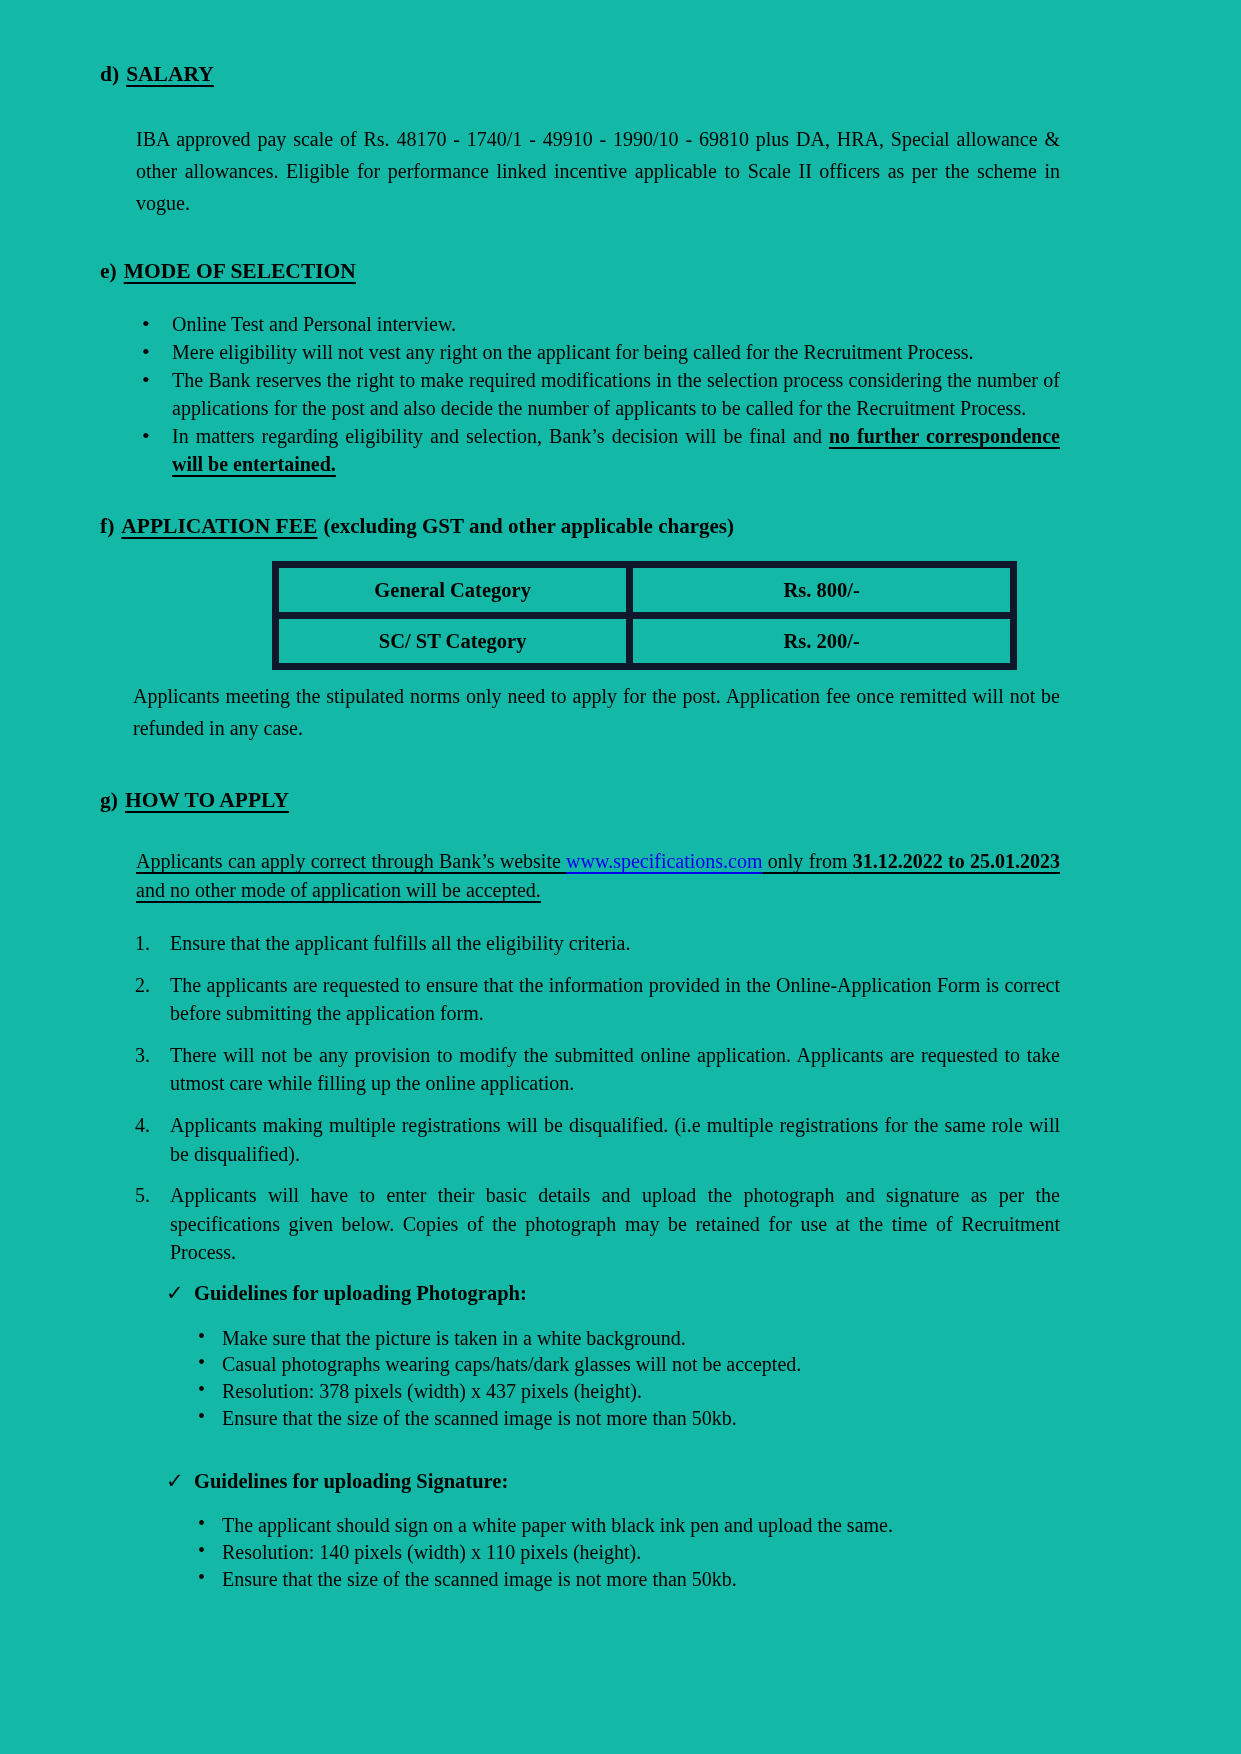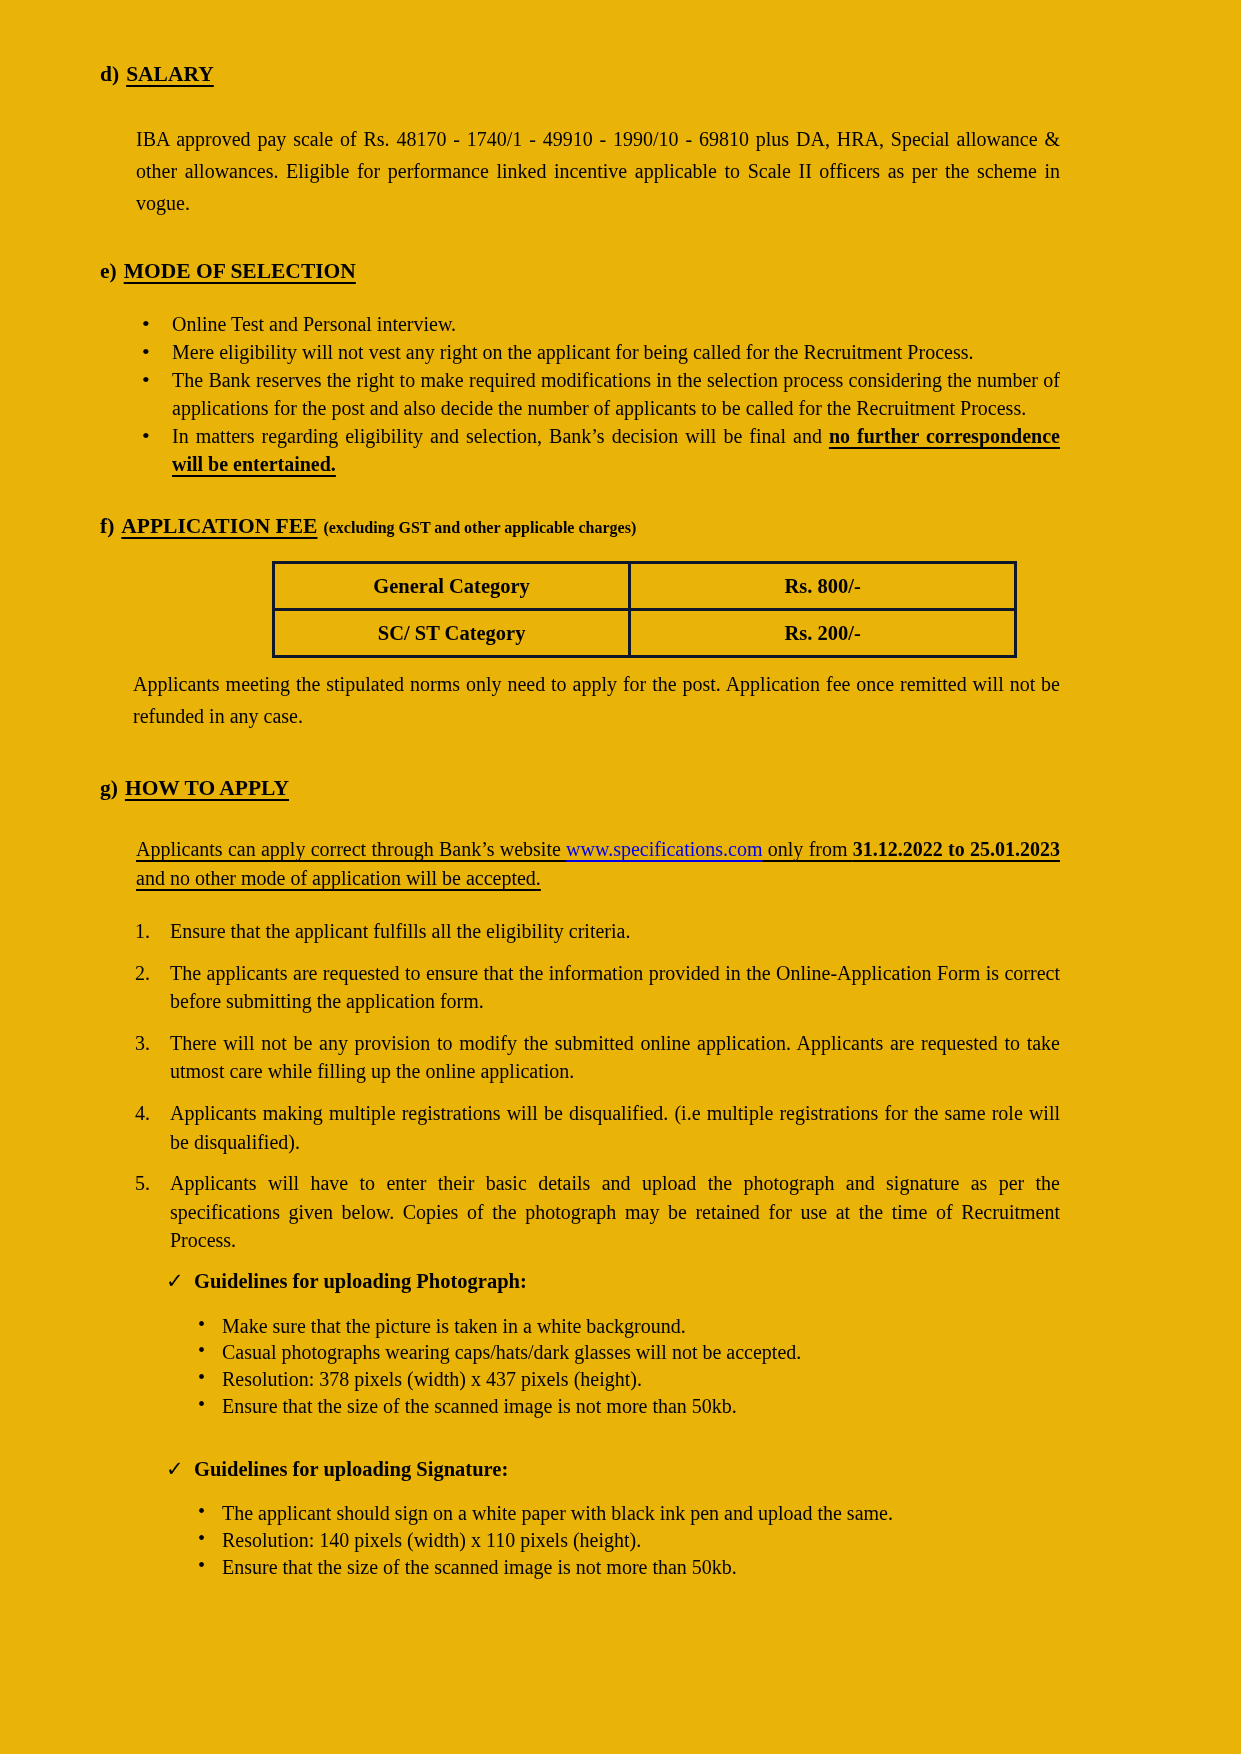--- a/index.html
+++ b/index.html
@@ -1,35 +1,35 @@
 <!DOCTYPE html>
 <html><head>
 <meta charset="utf-8">
 <style>
   html,body { margin:0; padding:0; background:#ffffff; }
   .page {
     position: relative;
     width: 1241px;
     height: 1754px;
     box-sizing: border-box;
-    background: #eab308;
+    background: #14b8a6;
     color: #000;
     font-family: "Liberation Serif", "DejaVu Serif", serif;
     font-size: 20px;
     padding: 62px 181px 0 100px;
     overflow: hidden;
   }
   .sec-heading { font-weight: bold; font-size: 21.5px; margin:0; }
   .sec-prefix { margin-right: 7px; }
   .sec-title {
     text-decoration: underline;
     text-decoration-thickness: 2.2px;
     text-underline-offset: 4px;
   }
-  .sec-sub { font-size: 16px; font-weight: bold; margin-left: 6px; }
+  .sec-sub { font-size: 21px; font-weight: bold; margin-left: 6px; }
 
   .body-par {
     margin: 0;
     margin-left: 36px;
     text-align: justify;
     line-height: 1.6;
   }
 
   
   .bullets { margin-top: 26px; }
@@ -55,21 +55,21 @@
   }
 
   
   .fee-table {
     border-collapse: collapse;
     margin-top: 22px;
     margin-left: 172px;
     width: 745px;
   }
   .fee-table td {
-    border: 3px solid #0f172a;
+    border: 7px solid #0f172a;
     font-weight: bold;
     text-align: center;
     height: 42px;
     font-size: 20.5px;
   }
   .fee-col-cat { width: 48%; }
   .fee-col-fee { width: 52%; }
 
   
   .apply-intro {

